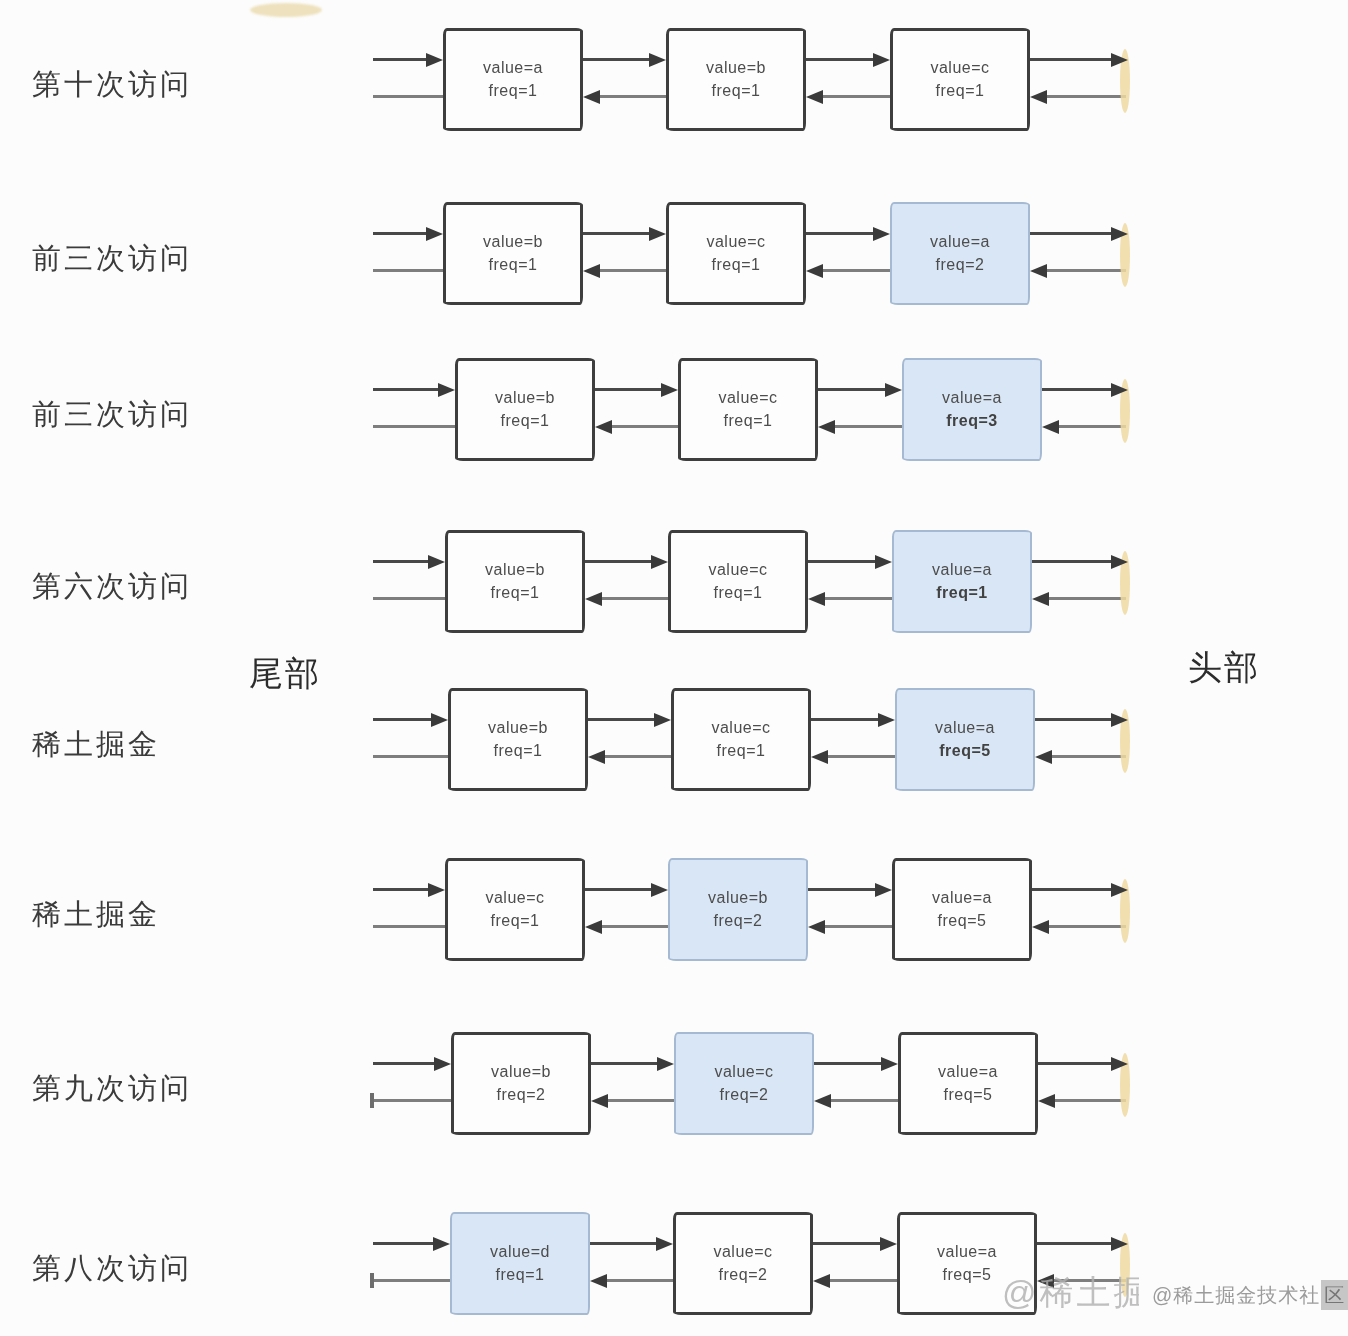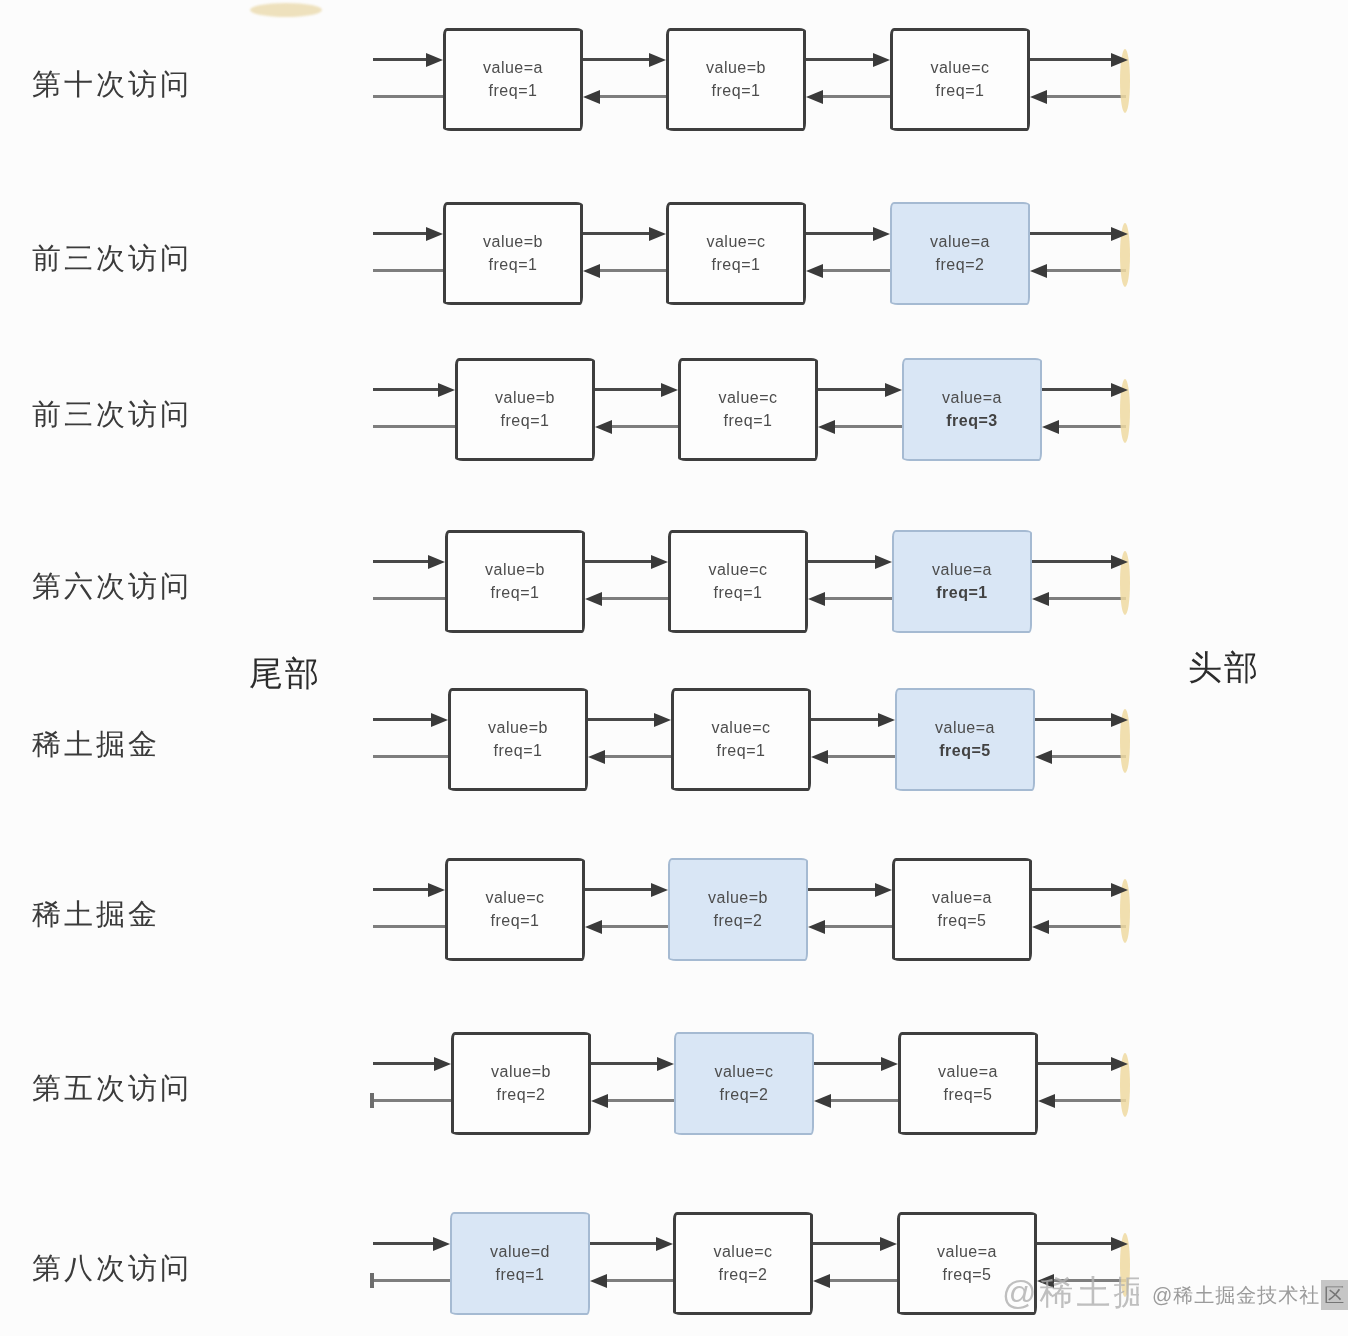--- a/index.html
+++ b/index.html
@@ -231,21 +231,21 @@
         <span>freq=1</span>
       </div>
       <div class="node hl" style="left: 668px; top: 858px;">
         <span>value=b</span>
         <span>freq=2</span>
       </div>
       <div class="node" style="left: 892px; top: 858px;">
         <span>value=a</span>
         <span>freq=5</span>
       </div>
-      <div class="row-label" style="left: 32px; top: 1069px;">第五次访问</div>
+      <div class="row-label" style="left: 32px; top: 1069px;">第九次访问</div>
       <div class="hline dark" style="left: 373px; top: 1062px; width: 63px;"></div>
       <div class="ah r" style="left: 434px; top: 1057px;"></div>
       <div class="hline gray" style="left: 373px; top: 1099px; width: 78px;"></div>
       <div class="tick" style="left: 370px; top: 1093px;"></div>
       <div class="hline dark" style="left: 591px; top: 1062px; width: 68px;"></div>
       <div class="ah r" style="left: 657px; top: 1057px;"></div>
       <div class="hline gray" style="left: 607px; top: 1099px; width: 67px;"></div>
       <div class="ah l" style="left: 591px; top: 1094px;"></div>
       <div class="hline dark" style="left: 814px; top: 1062px; width: 69px;"></div>
       <div class="ah r" style="left: 881px; top: 1057px;"></div>

